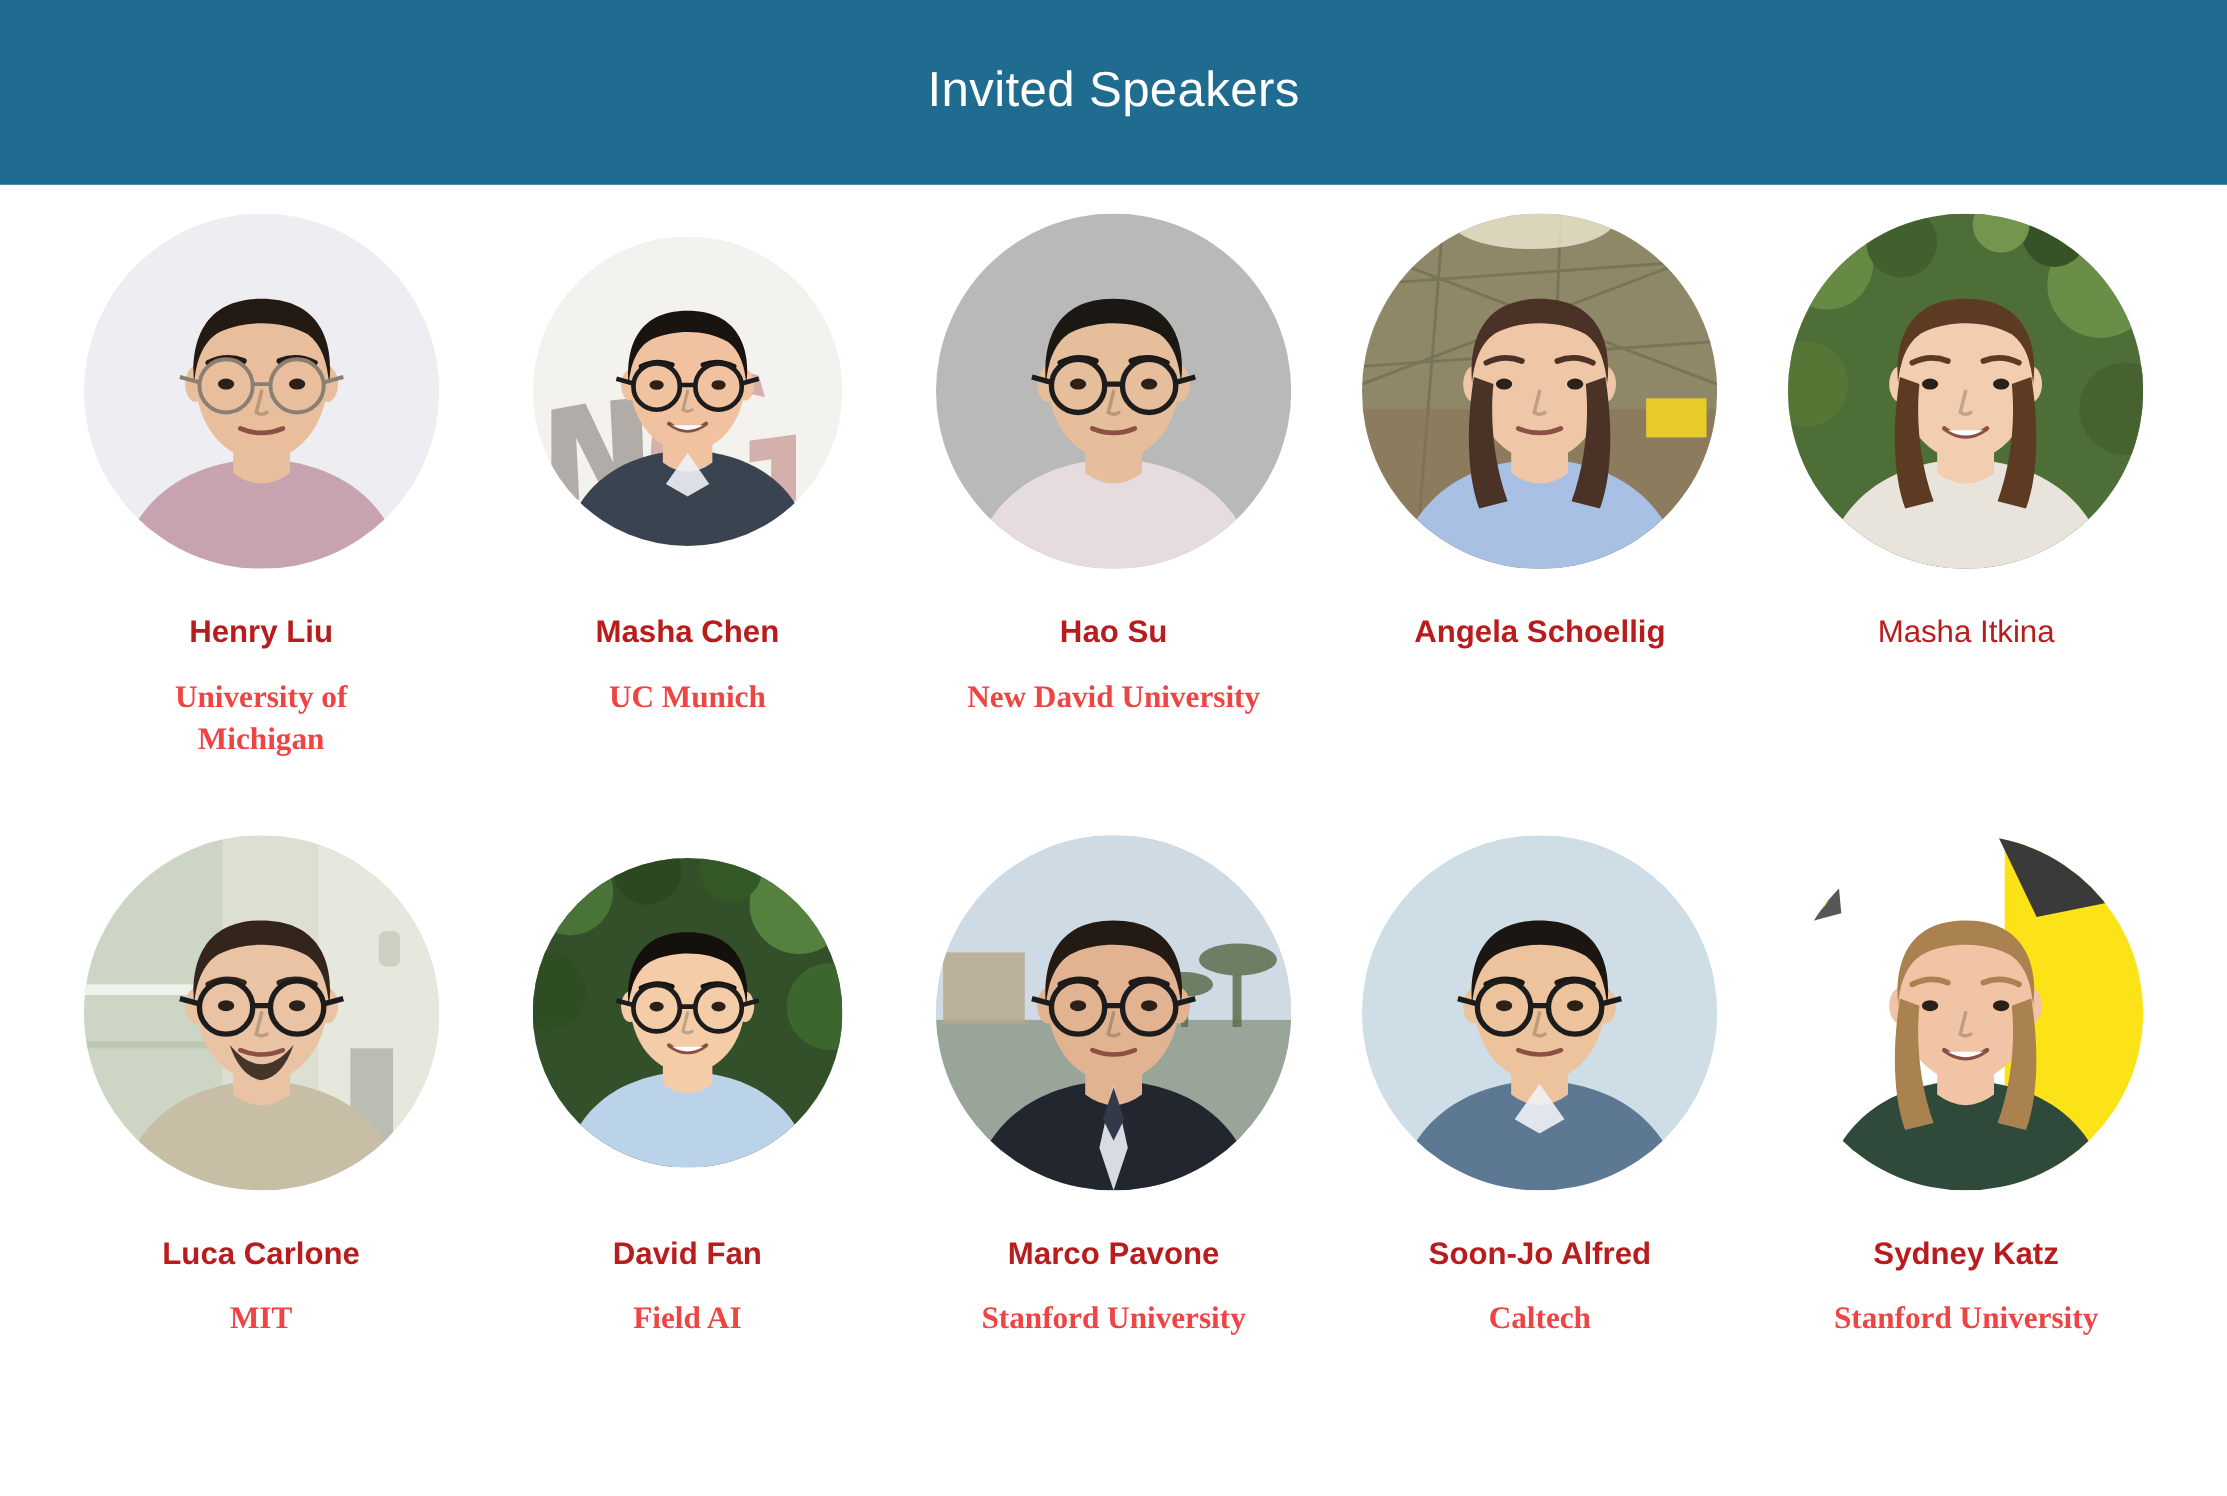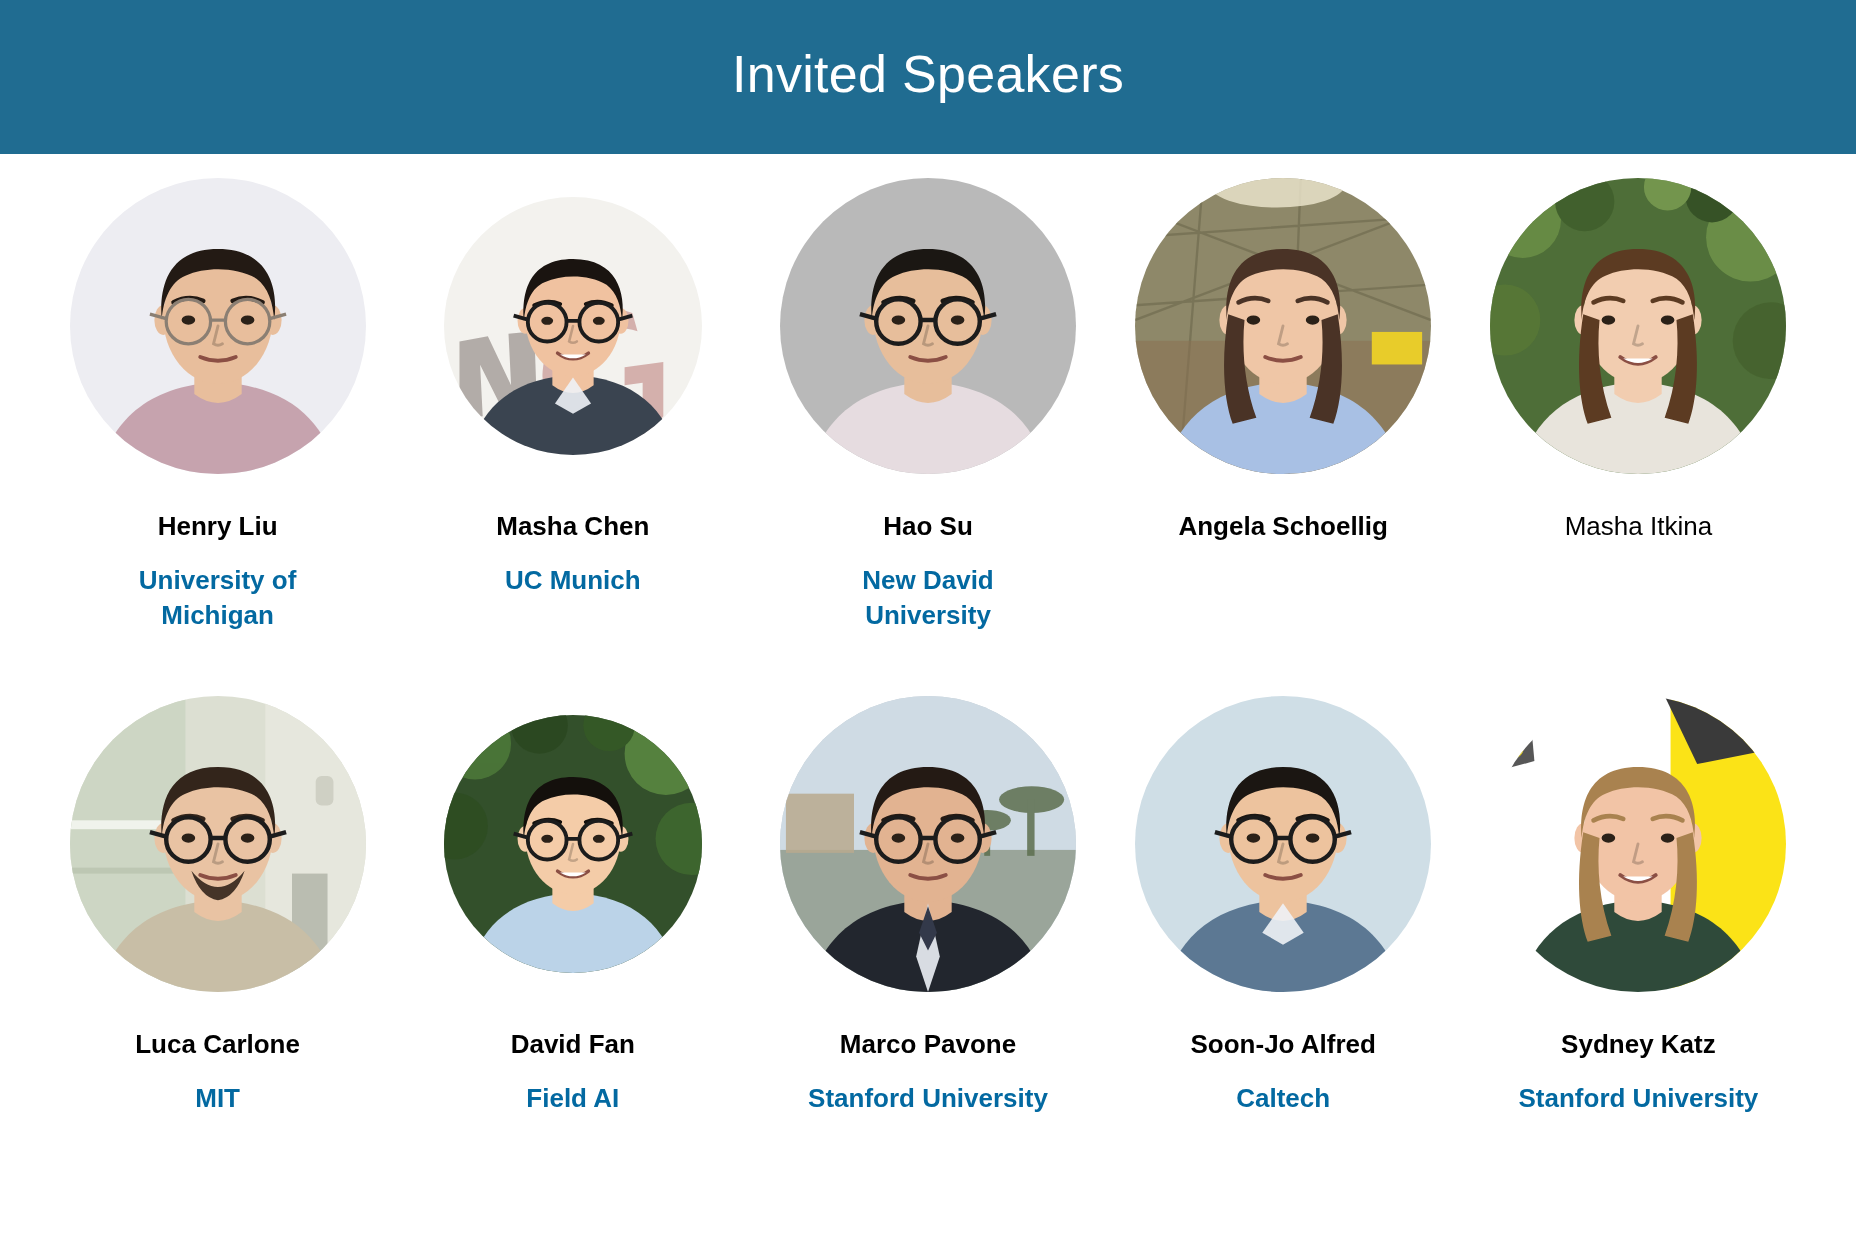--- a/index.html
+++ b/index.html
@@ -16,21 +16,21 @@
   .banner {
     width: 1856px;
     height: 154px;
     background: #206C91;
     display: flex;
     align-items: center;
     justify-content: center;
   }
   .banner-title {
     color: #ffffff;
-    font-size: 52px;
+    font-size: 41px;
     font-weight: 400;
     letter-spacing: 0.3px;
     line-height: 1;
     padding-bottom: 6px;
   }
 
   
   .grid {
     width: 1856px;
     padding: 0 40px;
@@ -62,32 +62,33 @@
     border-radius: 50%;
     overflow: hidden;
     display: block;
   }
   .avatar.small { width: 258px; height: 258px; }
 
   .speaker-name {
     margin-top: 34px;
     font-size: 26px;
     line-height: 1.25;
-    color: #000000;
+    color: #b91c1c;
     text-align: center;
     font-weight: 700;
   }
   .speaker-affil {
     margin-top: 20px;
     font-size: 26px;
     line-height: 1.38;
-    color: #0369a1;
+    color: #ef4444;
     text-align: center;
     font-weight: 700;
     max-width: 250px;
+    font-family: Liberation Serif, serif;
   }
   .weight-normal { font-weight: 400; }
 </style>
 </head>
 <body>
 
 <div class="page" style="background: rgb(255, 255, 255);">
 
   <div class="banner" style="background: rgb(32, 108, 145);">
     <div class="banner-title" style="color: rgb(255, 255, 255);">Invited Speakers</div>

